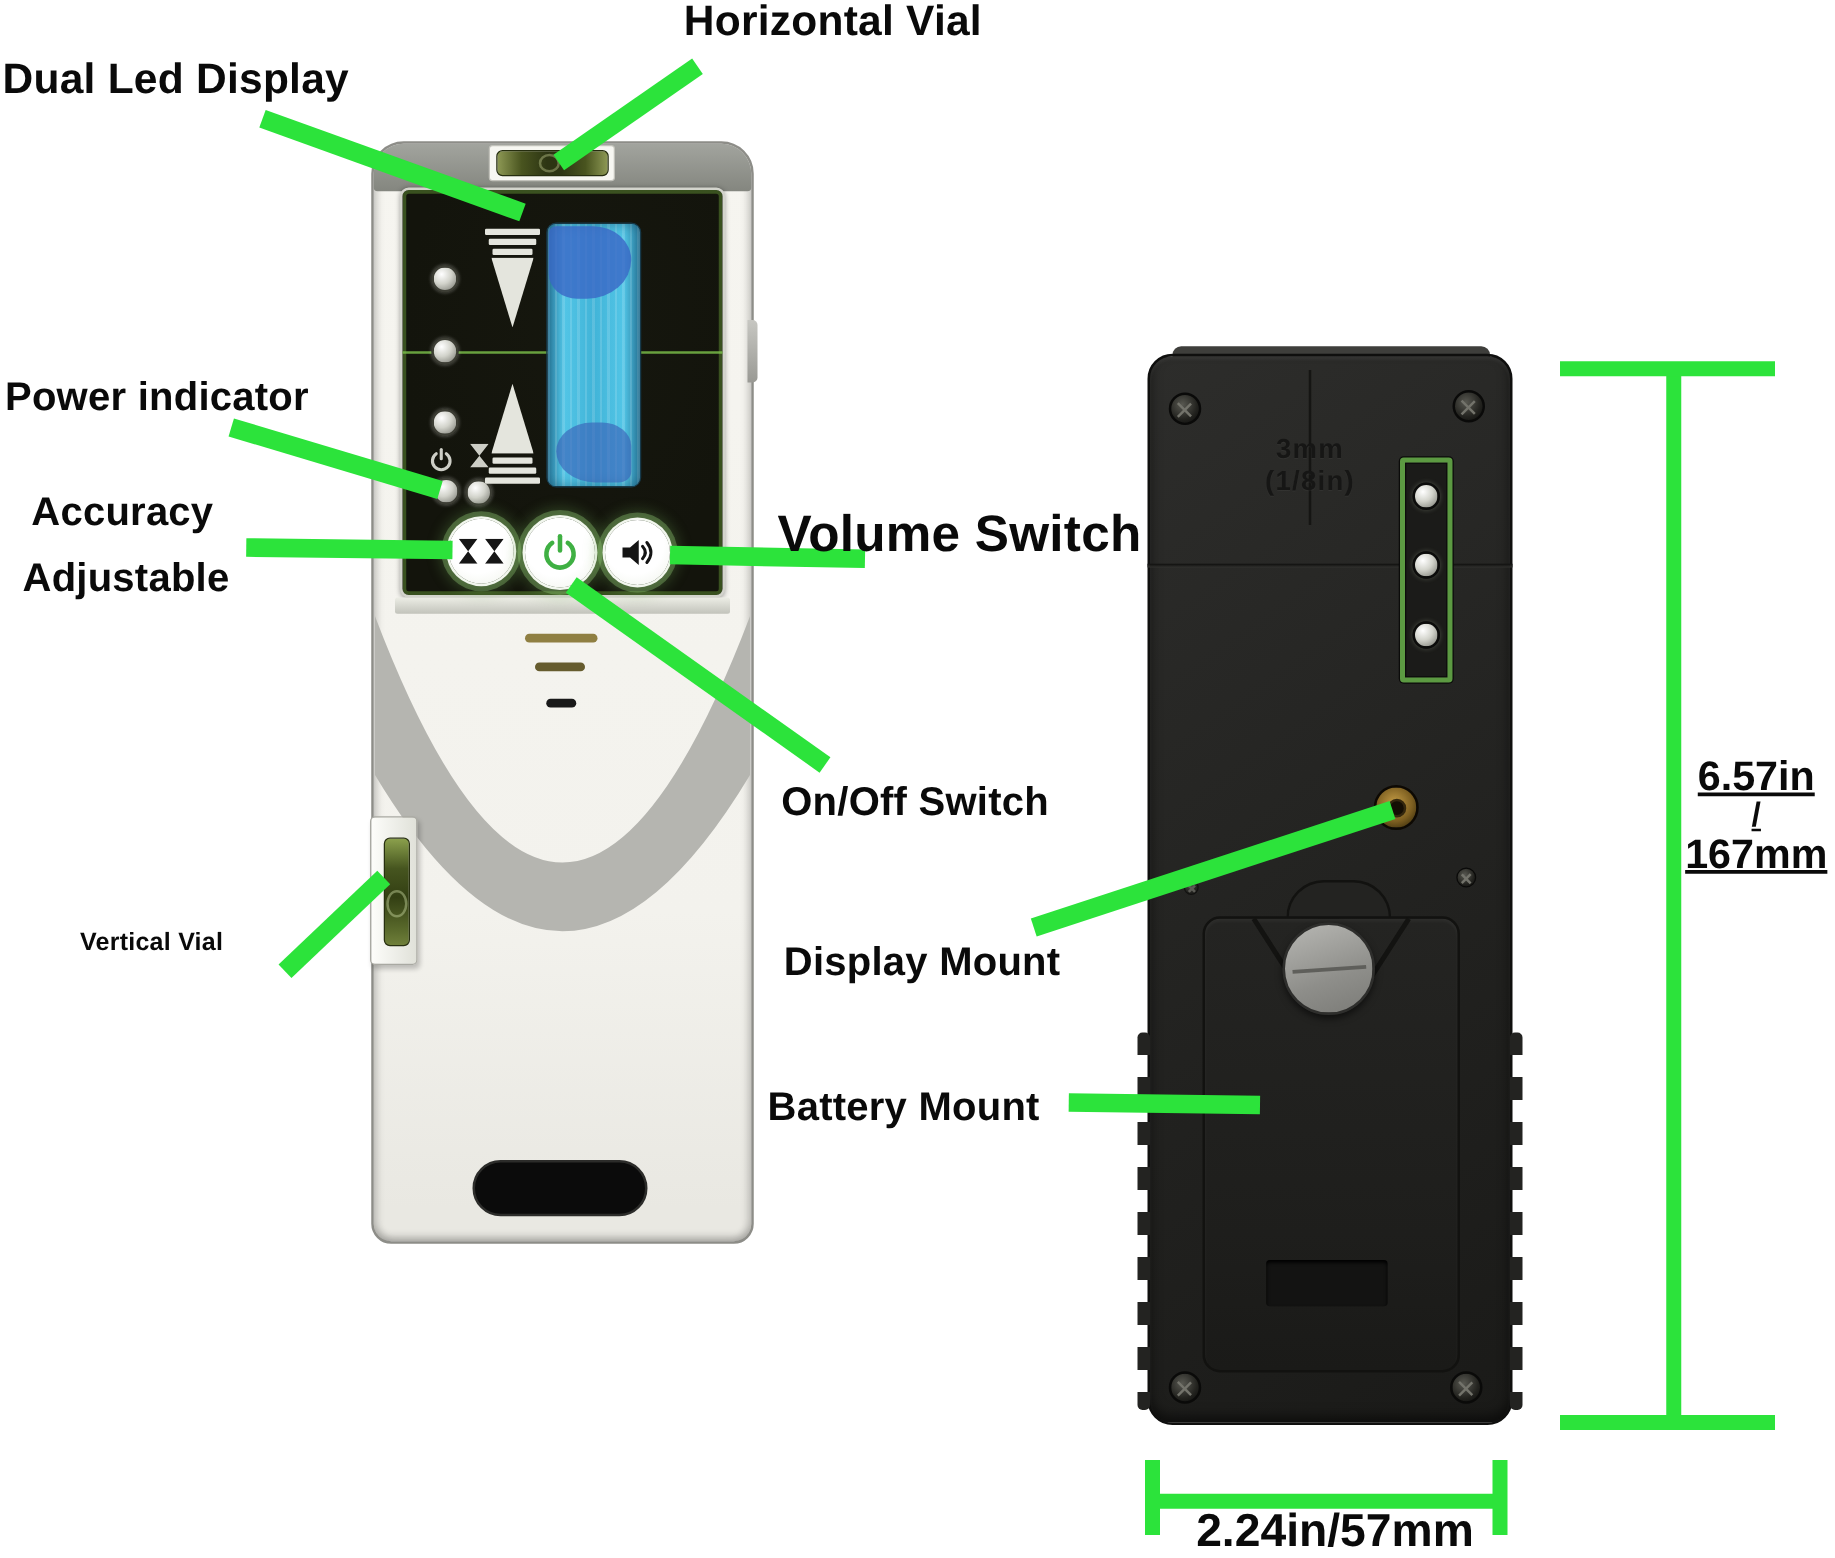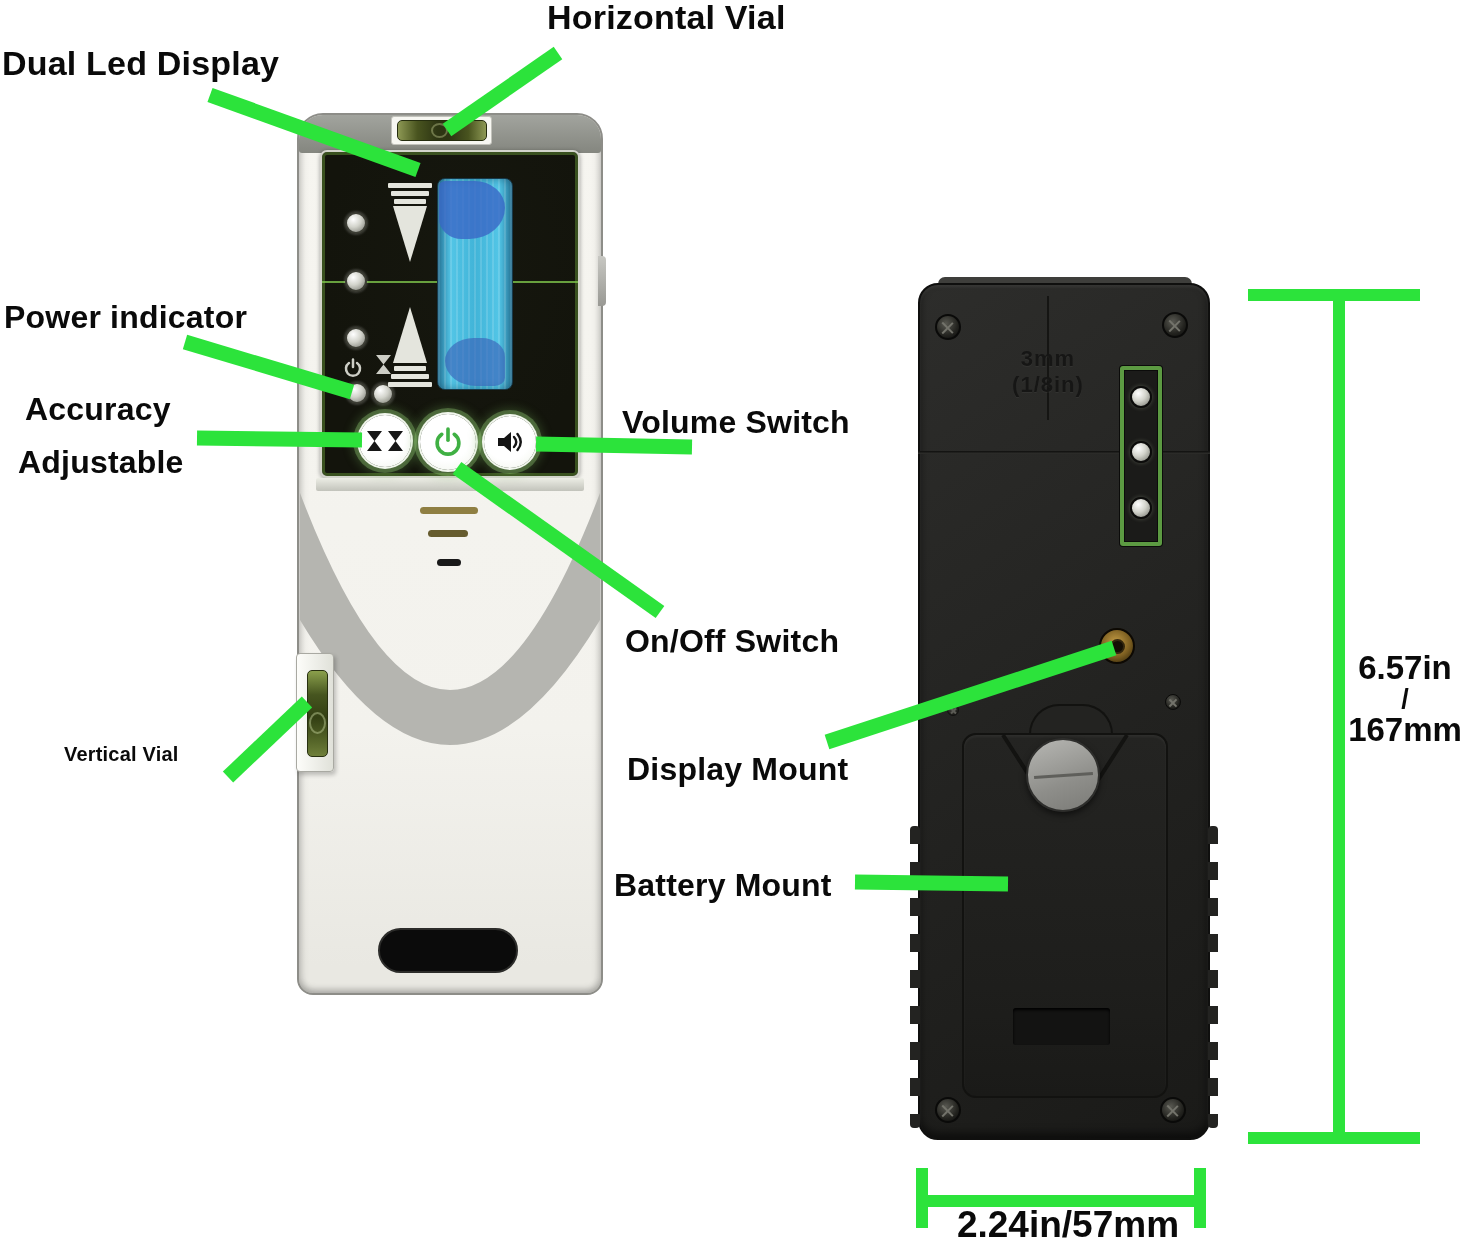--- a/index.html
+++ b/index.html
@@ -286,26 +286,26 @@
       <line x1="922" y1="1168" x2="922" y2="1228"></line>
       <line x1="1200" y1="1168" x2="1200" y2="1228"></line>
     </g>
   </svg>
 
   <div class="lbl" style="left:505px;top:0px;font-size:34px;margin-left:42px;">Horizontal Vial</div>
   <div class="lbl" style="left:4px;top:301px;font-size:32px;">Power indicator</div>
   <div class="lbl" style="left:2px;top:46px;font-size:34px;">Dual Led Display</div>
   <div class="lbl" style="left:25px;top:393px;font-size:32px;">Accuracy</div>
   <div class="lbl" style="left:18px;top:446px;font-size:32px;">Adjustable</div>
-  <div class="lbl" style="left:622px;top:406px;font-size:32px;">Volume Switch</div>
+  <div class="lbl" style="left:622px;top:406px;font-size:41px;">Volume Switch</div>
   <div class="lbl" style="left:625px;top:625px;font-size:32px;">On/Off Switch</div>
   <div class="lbl" style="left:64px;top:744px;font-size:20px;">Vertical Vial</div>
   <div class="lbl" style="left:627px;top:753px;font-size:32px;">Display Mount</div>
   <div class="lbl" style="left:614px;top:869px;font-size:32px;">Battery Mount</div>
 
-  <div class="dim-text" style="left:1344px;top:652px;width:122px;">
+  <div class="dim-text" style="left:1344px;top:605px;width:122px;text-decoration:underline;">
     <div style="font-size:33px;line-height:32px;">6.57in</div>
     <div style="font-size:27px;line-height:30px;">/</div>
     <div style="font-size:33px;line-height:32px;">167mm</div>
   </div>
   <div class="dim-text" style="left:950px;top:1206px;width:236px;font-size:37px;line-height:38px;">2.24in/57mm</div>
 
 </div>
 
 </body></html>

